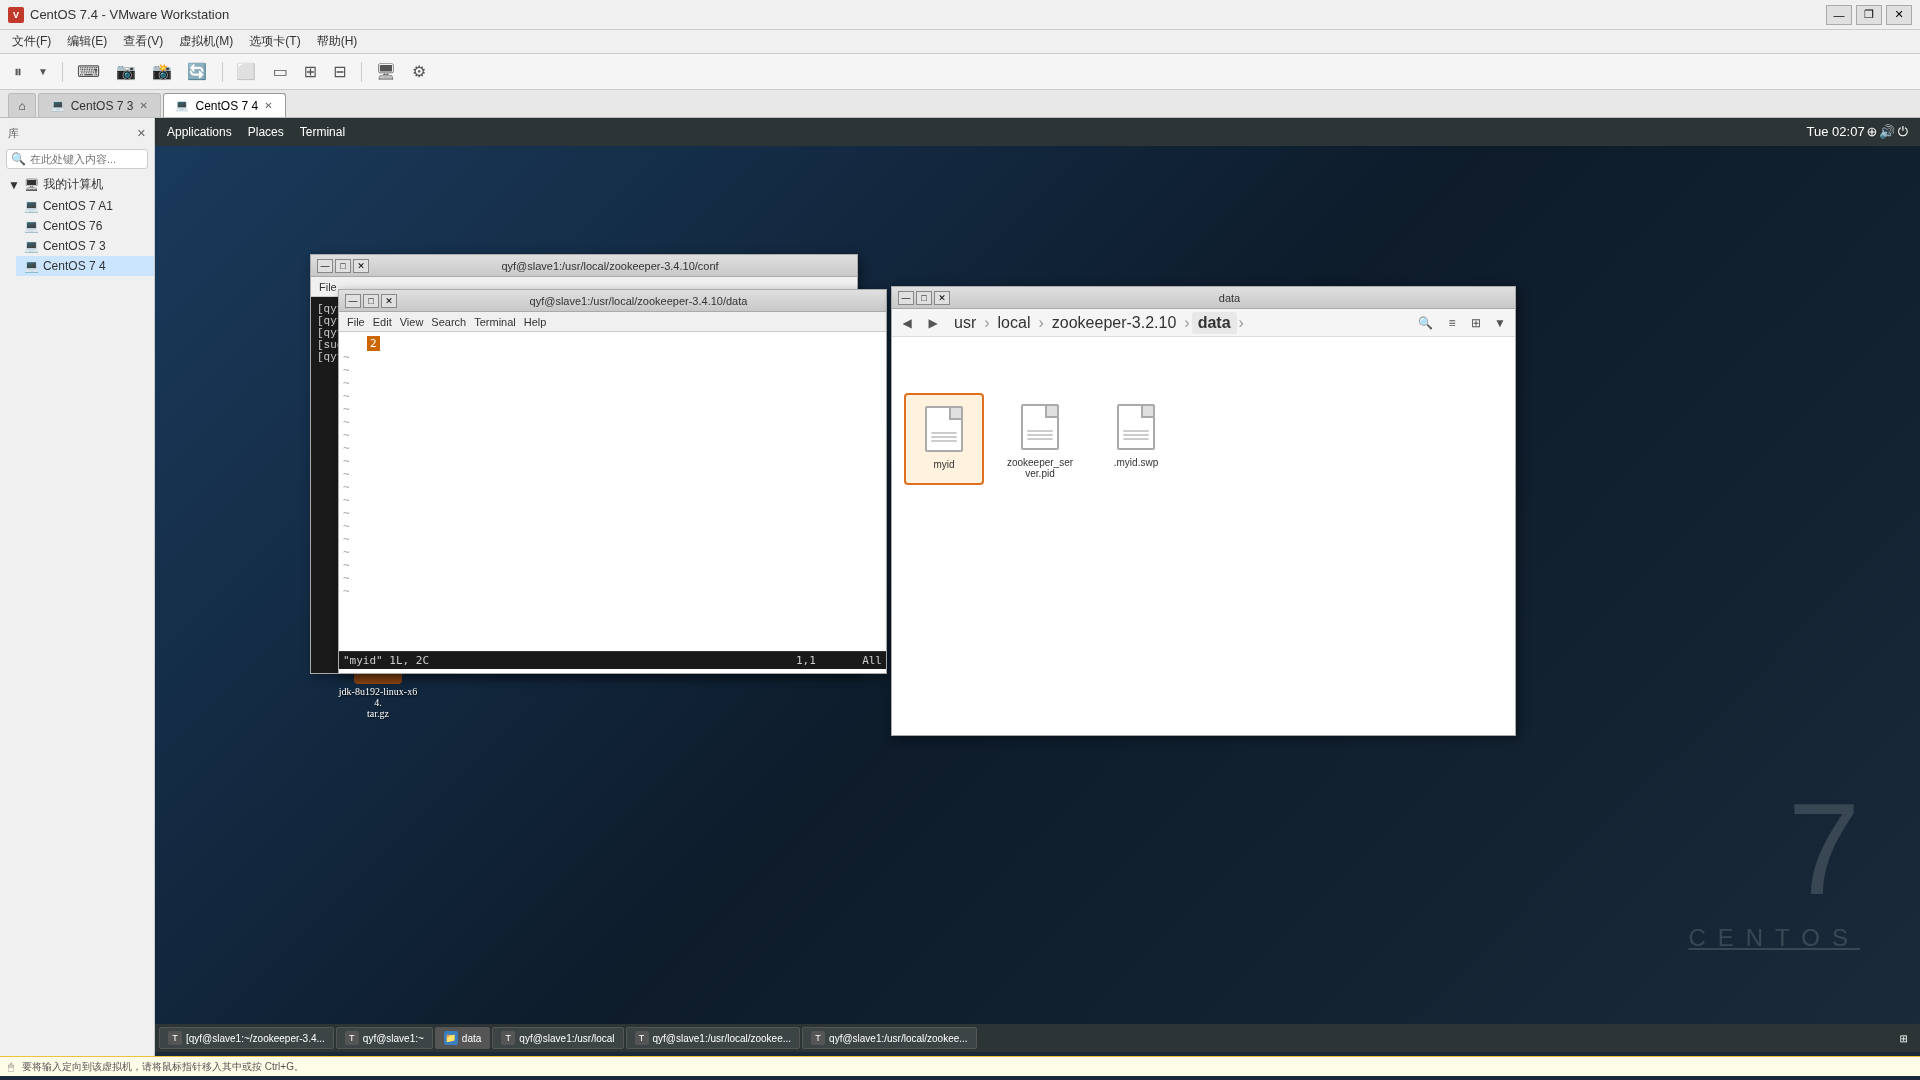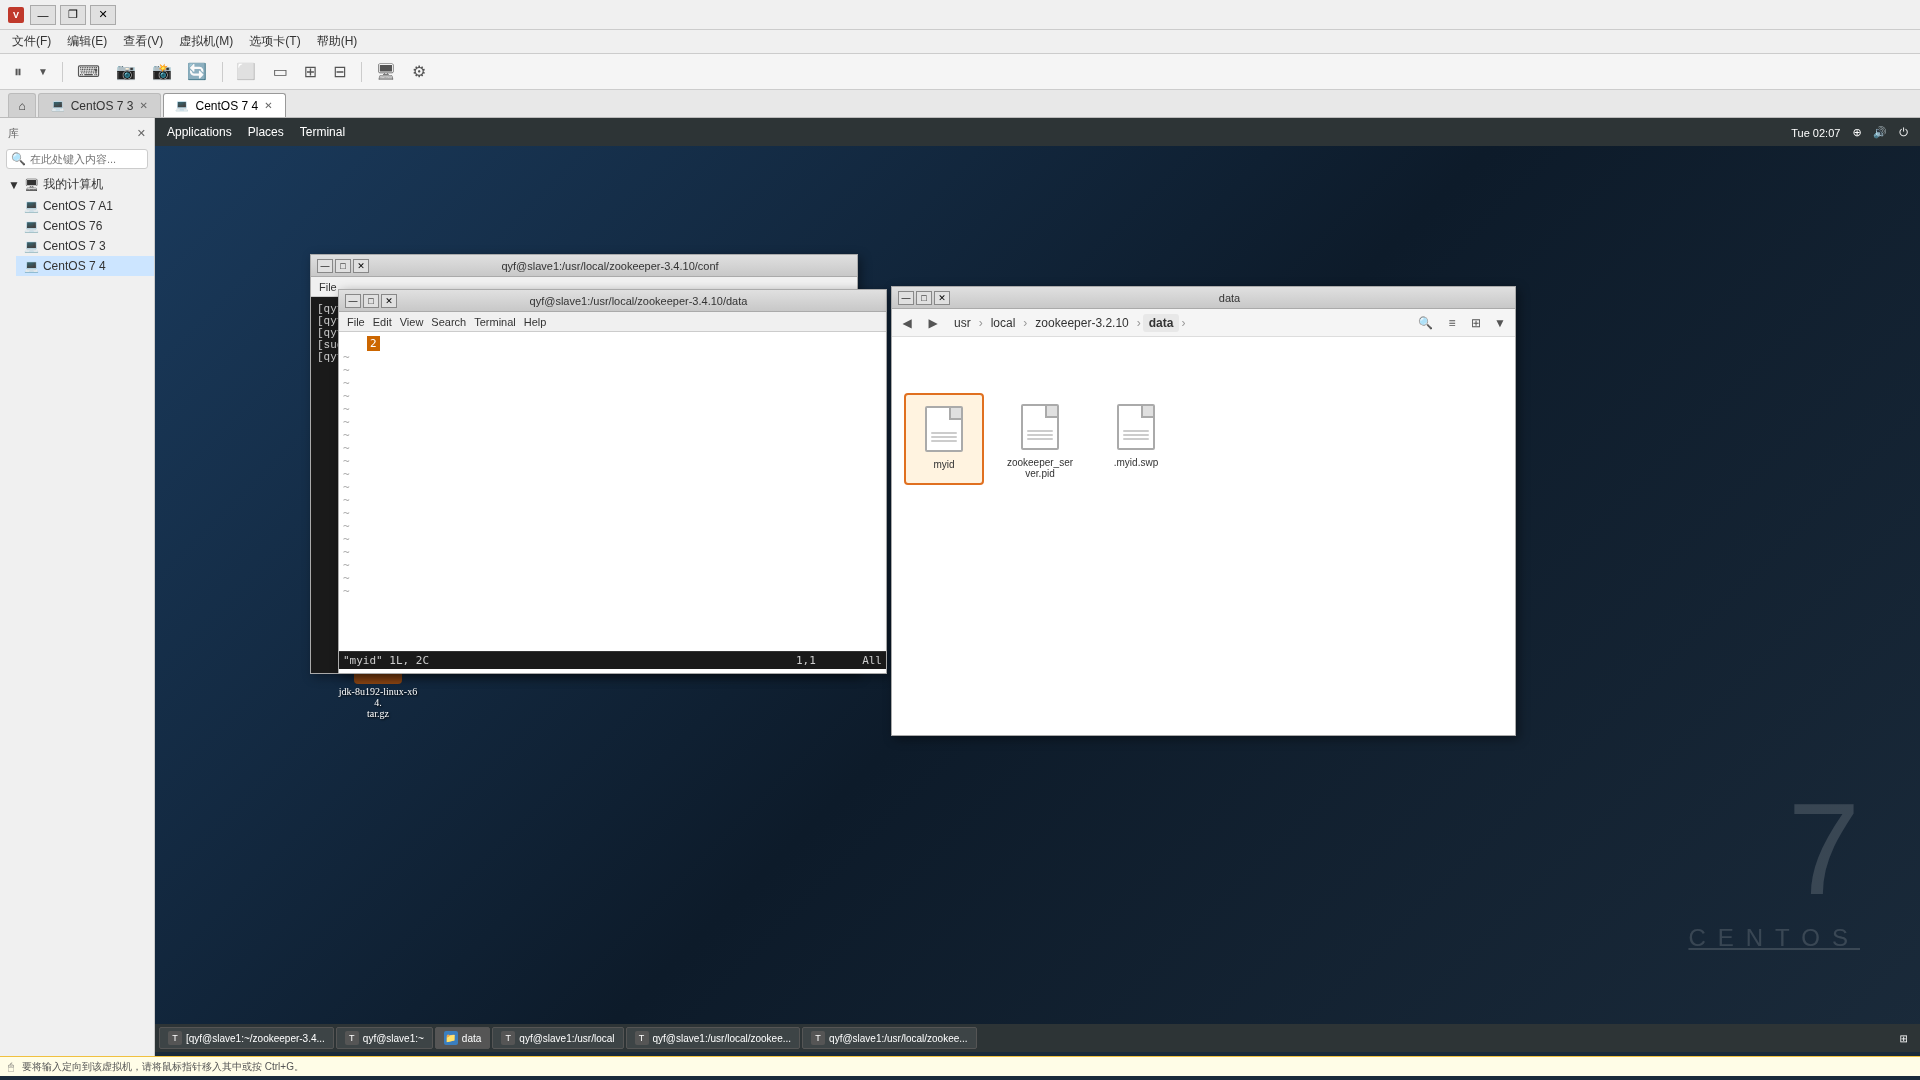--- a/index.html
+++ b/index.html
@@ -211,23 +211,23 @@
       font-size: 12px;
     }
     .guest-topbar-left {
       display: flex;
       align-items: flex-end;
       gap: 16px;
     }
     .guest-topbar-right {
       margin-left: auto;
       display: flex;
-      align-items: flex-end;
-      gap: 12px;
-      font-size: 11px;
+      align-items: flex-start;
+      gap: 2px;
+      font-size: 13px;
     }
 
     
     .guest-desktop {
       background: linear-gradient(135deg, #1a3a5c 0%, #0d1b2a 50%, #1a2a3a 100%);
       position: relative;
       height: calc(1080px - 30px - 24px - 36px - 28px - 28px - 28px);
       overflow: hidden;
     }
 
@@ -376,21 +376,21 @@
       align-items: center;
       justify-content: center;
       color: #555;
       font-size: 12px;
     }
     .fm-breadcrumb {
       display: flex;
       align-items: center;
       flex: 1;
       gap: 2px;
-      font-size: 12px;
+      font-size: 16px;
     }
     .fm-breadcrumb-item {
       padding: 2px 6px;
       cursor: pointer;
       color: #333;
       border-radius: 3px;
     }
     .fm-breadcrumb-item.active {
       background: #e8e8e8;
       font-weight: bold;
@@ -558,20 +558,21 @@
       padding: 0 1px;
     }
   </style>
 </head>
 <body>
 
 <div class="vmware-titlebar">
   <div class="vmware-logo">
     <span>V</span>
   </div>
+  <span class="vmware-title">CentOS 7.4 - VMware Workstation</span>
   <div class="titlebar-controls">
     <div class="titlebar-btn">—</div>
     <div class="titlebar-btn">❐</div>
     <div class="titlebar-btn">✕</div>
   </div>
 </div>
 
 <div class="vmware-menubar">
   <span>文件(F)</span>
   <span>编辑(E)</span>

